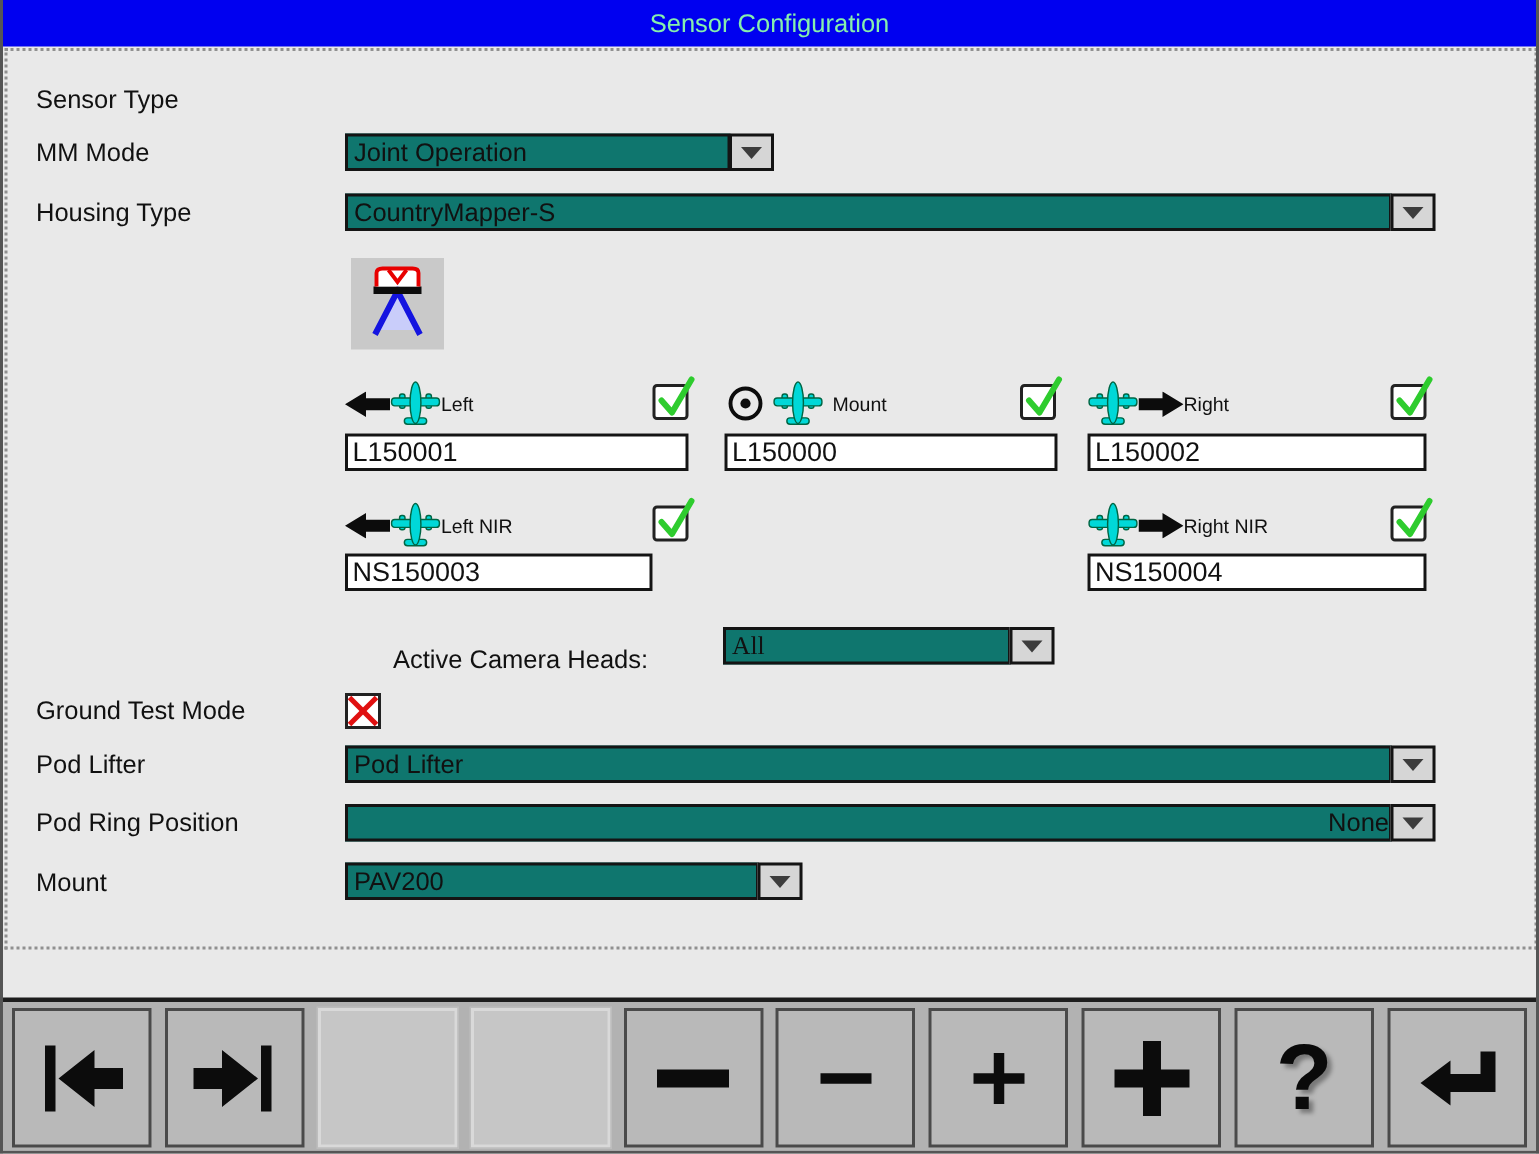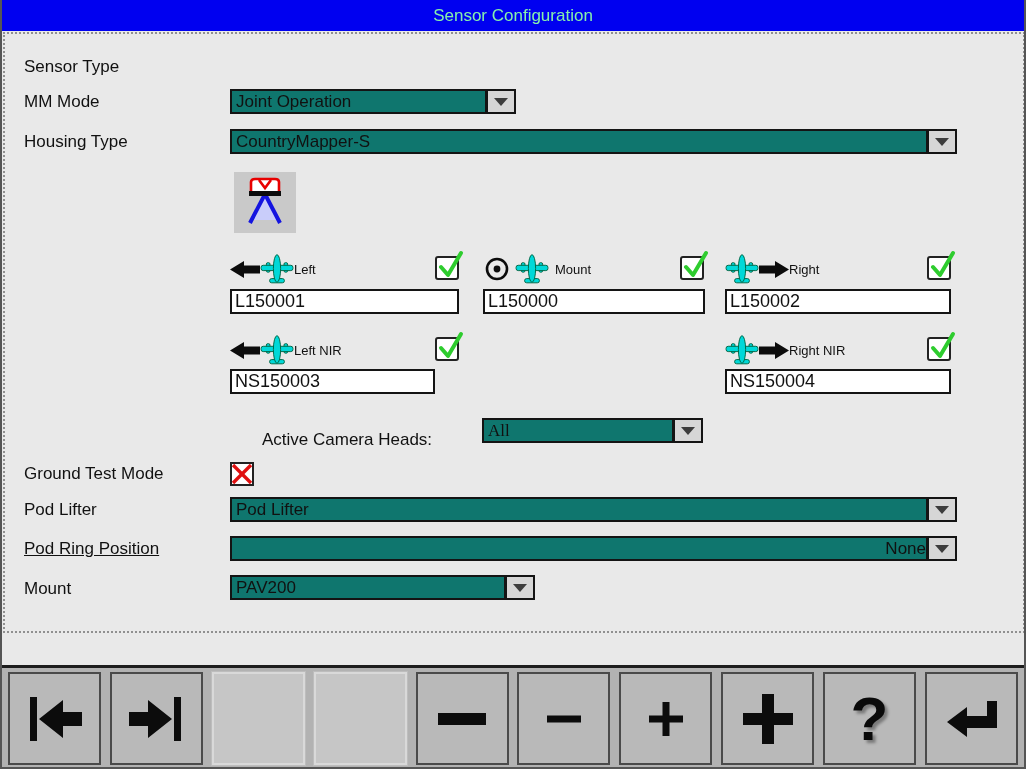--- a/index.html
+++ b/index.html
@@ -229,21 +229,21 @@
   </div>
 
   <div class="lbl" style="top:500px;">Pod Lifter</div>
   <div class="dd" style="left:228px;top:497px;">
     <div class="dd-field" style="width:698px;">Pod Lifter</div>
     <div class="dd-btn">
         <div class="tri"></div>
       </div>
   </div>
 
-  <div class="lbl" style="top:539px;text-decoration:underline;">Pod Ring Position</div>
+  <div class="lbl" style="top:539px;">Pod Ring Position</div>
   <div class="dd" style="left:228px;top:536px;text-align:right;">
     <div class="dd-field" style="width:698px;">None</div>
     <div class="dd-btn">
         <div class="tri"></div>
       </div>
   </div>
 
   <div class="lbl" style="top:579px;">Mount</div>
   <div class="dd" style="left:228px;top:575px;">
     <div class="dd-field" style="width:276px;">PAV200</div>

